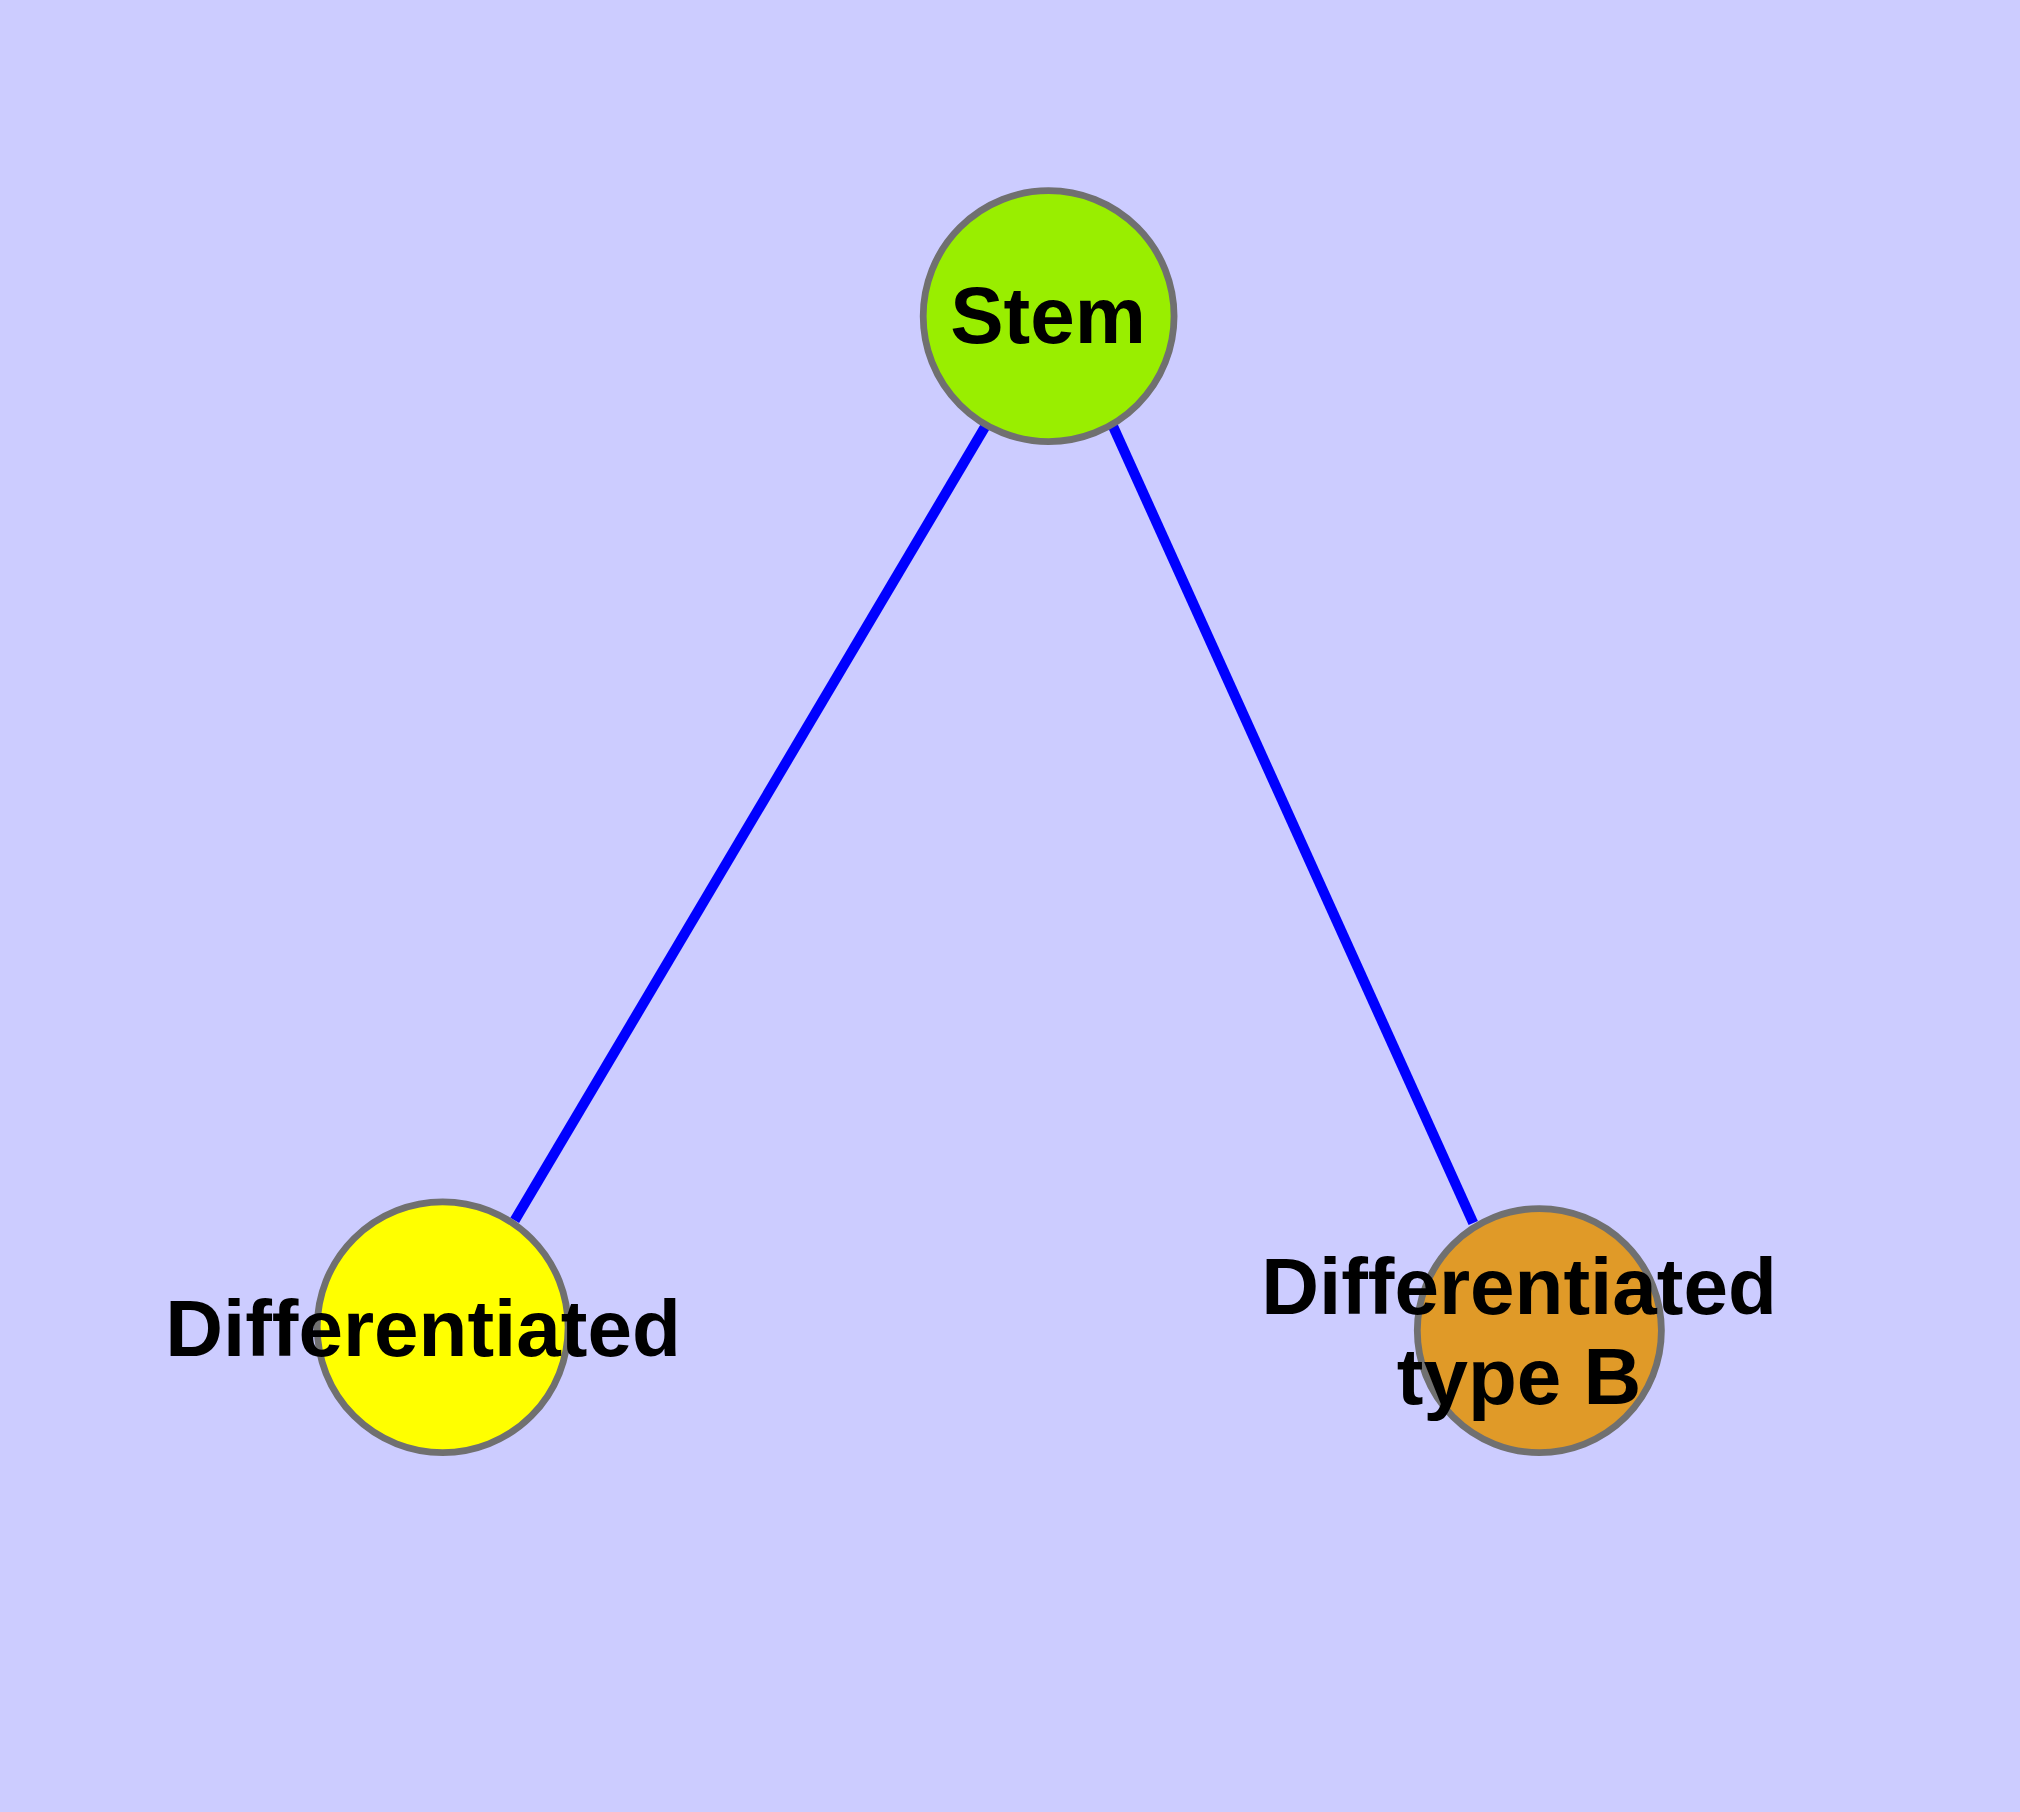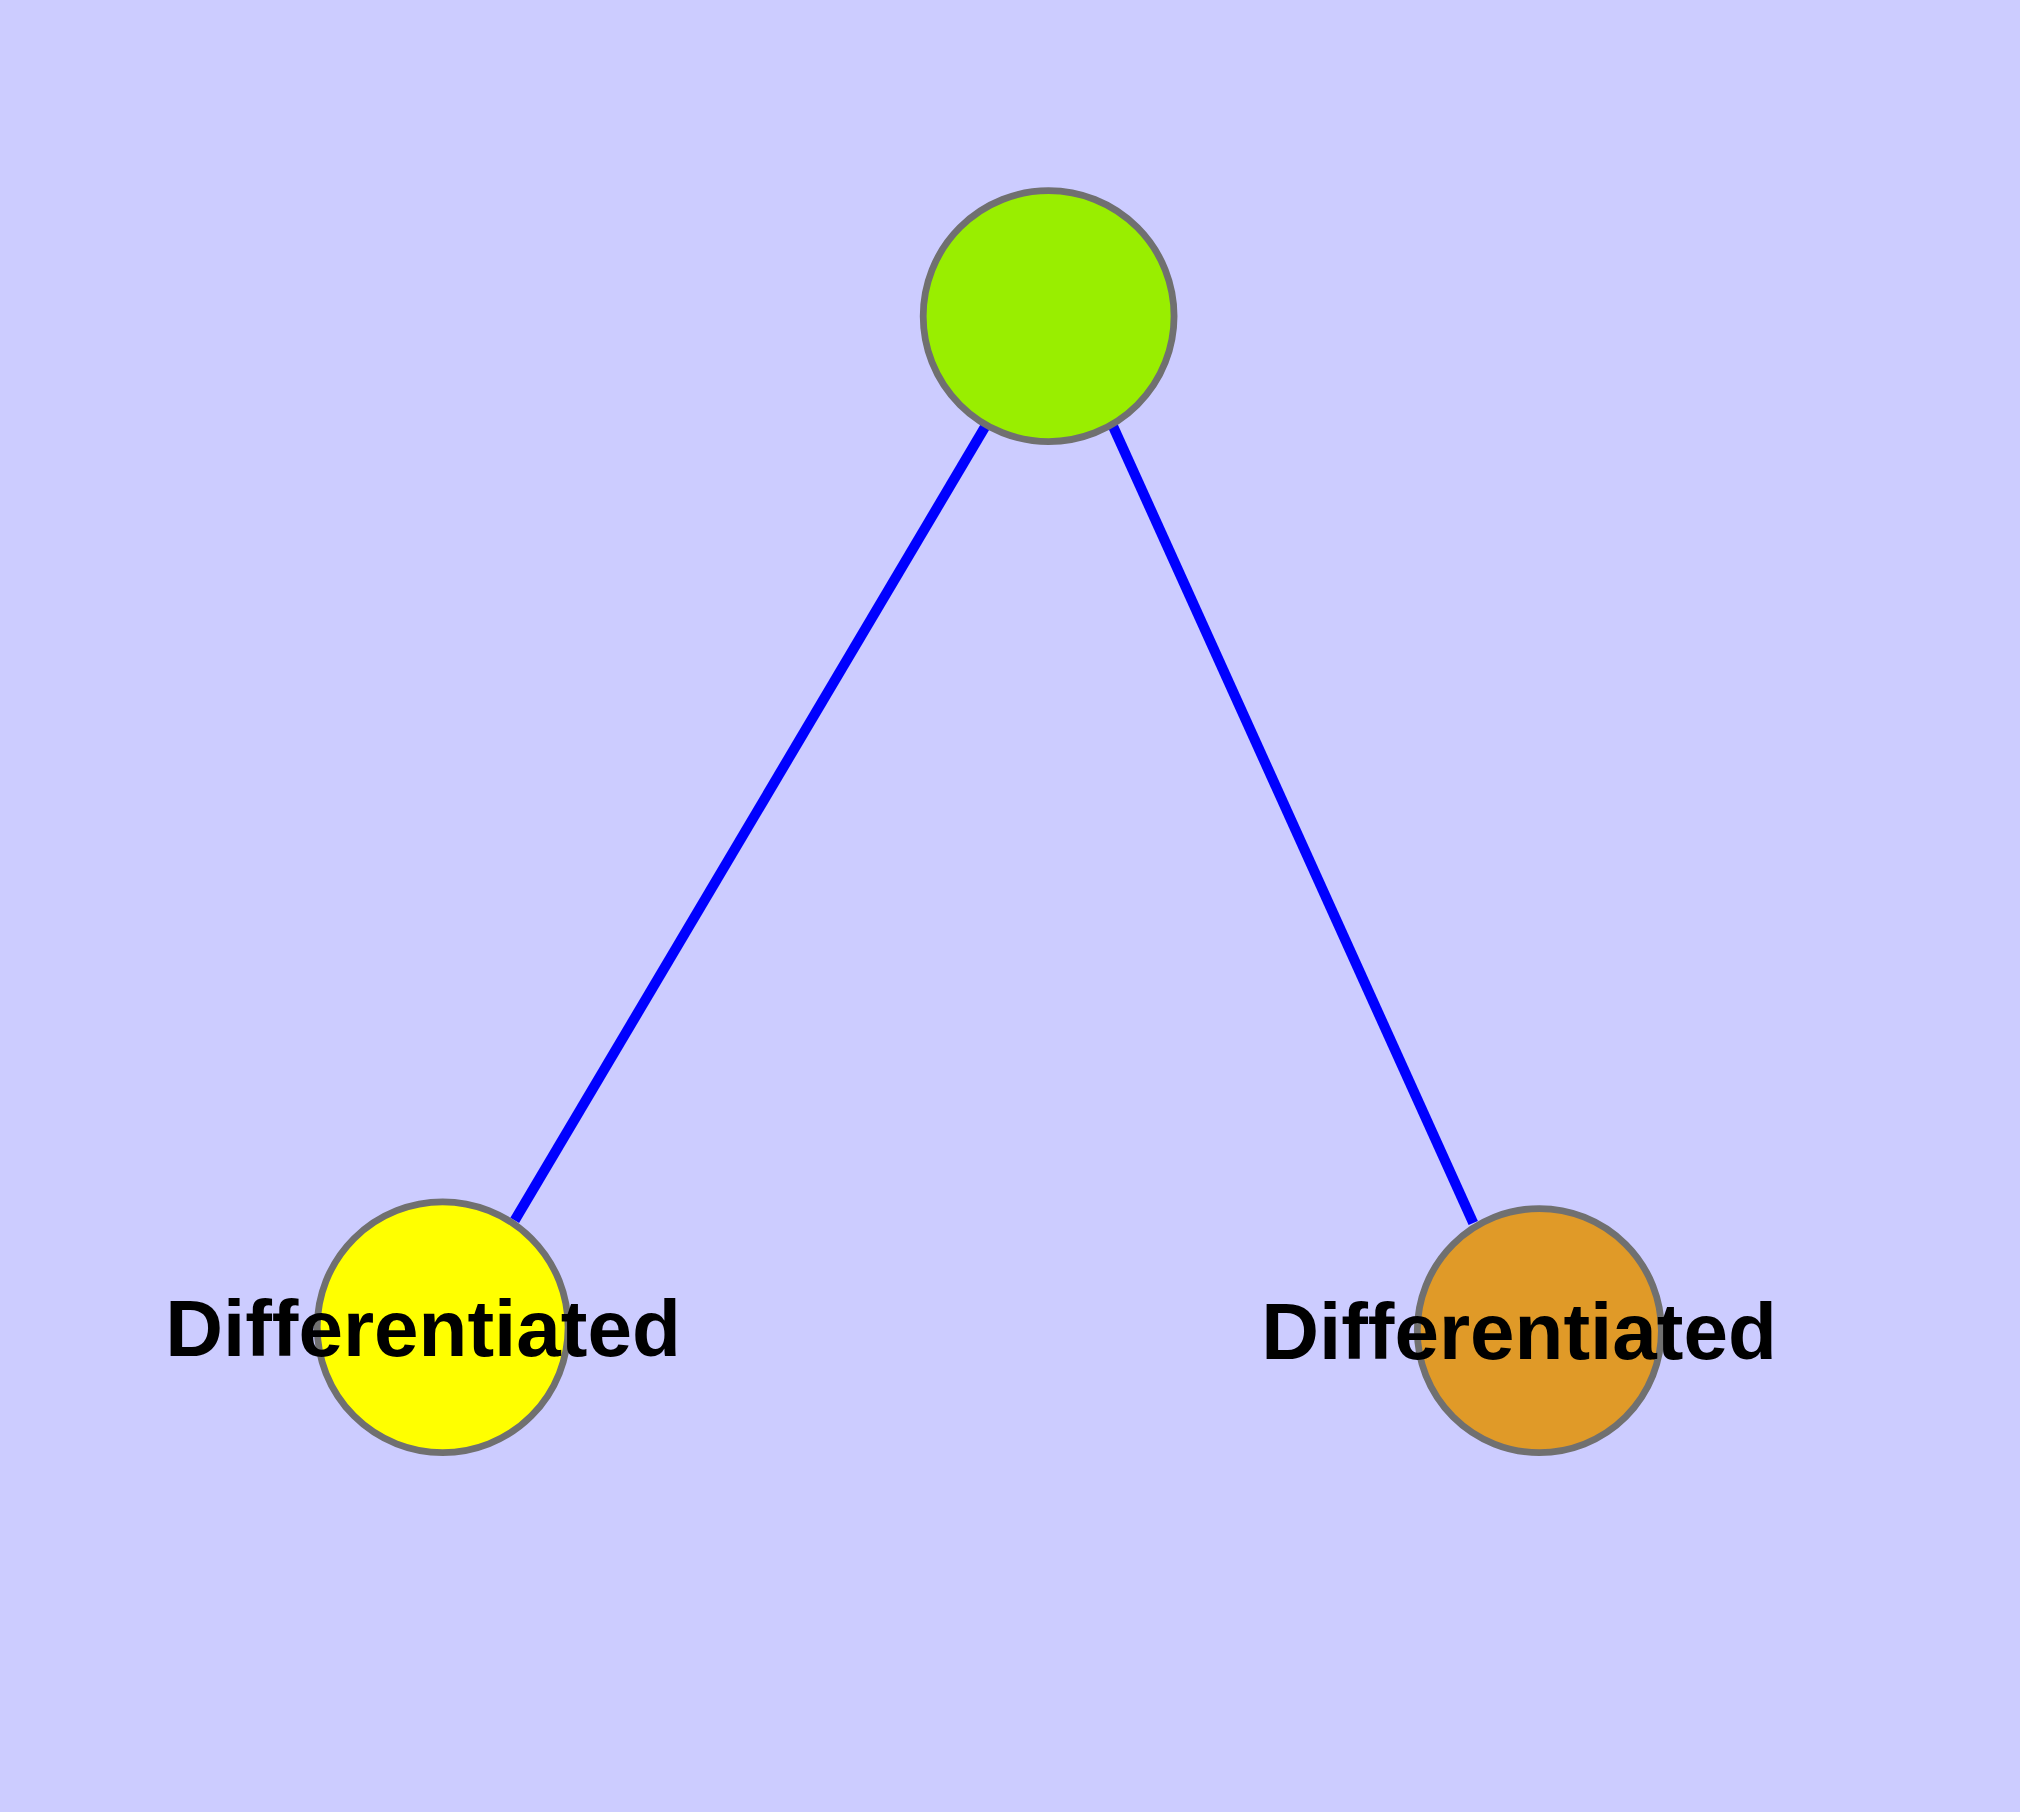--- a/index.html
+++ b/index.html
@@ -73,19 +73,20 @@
       <line x1="1313" y1="503" x2="1738" y2="1443" stroke="#0000ff" stroke-width="12" stroke-linecap="butt"></line>
     </g>
 
     <g>
       <circle cx="1237" cy="373" r="148" fill="#99ee00" stroke="#707070" stroke-width="8"></circle>
       <circle cx="522" cy="1566" r="148" fill="#ffff00" stroke="#707070" stroke-width="8"></circle>
       <circle cx="1816" cy="1570" r="144" fill="#e09a28" stroke="#707070" stroke-width="8"></circle>
     </g>
   </svg>
 
+  <div class="node-label" id="label-stem"><span>Stem</span></div>
 
   <div class="node-label" id="label-type-a"><span>Differentiated</span><br></div>
 
-  <div class="node-label" id="label-type-b"><span>Differentiated</span><br></div>
+  <div class="node-label" id="label-type-b"><span>Differentiated</span><br><span>type B</span></div>
 
 </div>
 
 
 </body></html>

